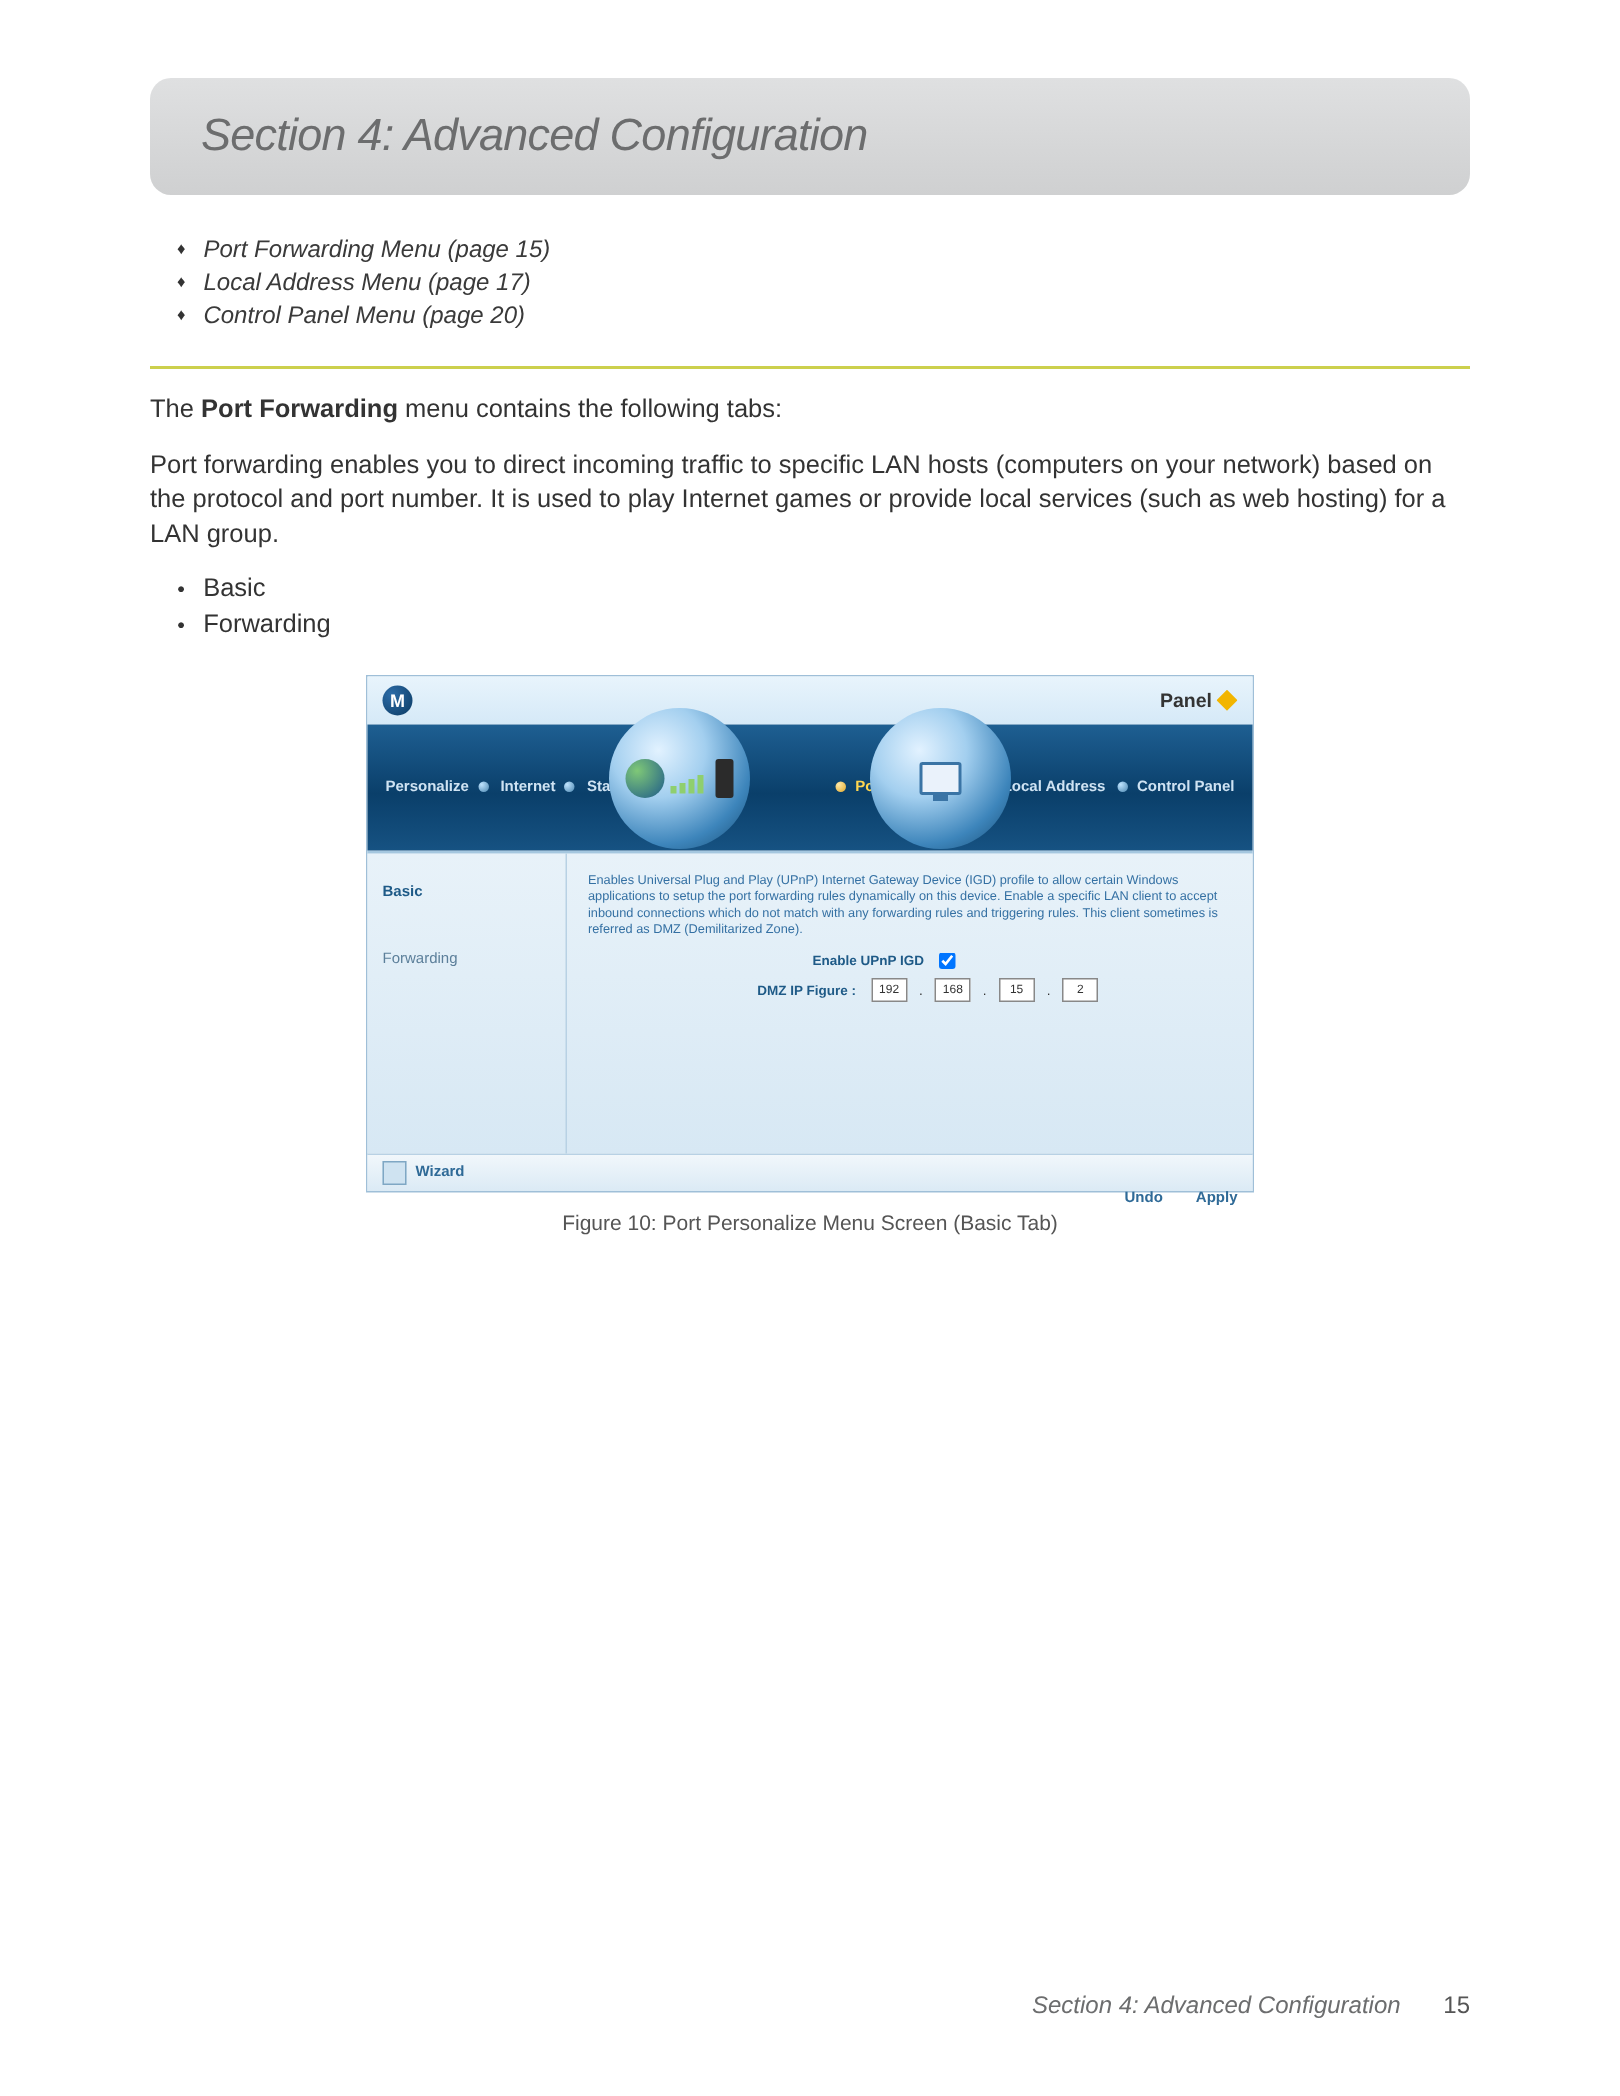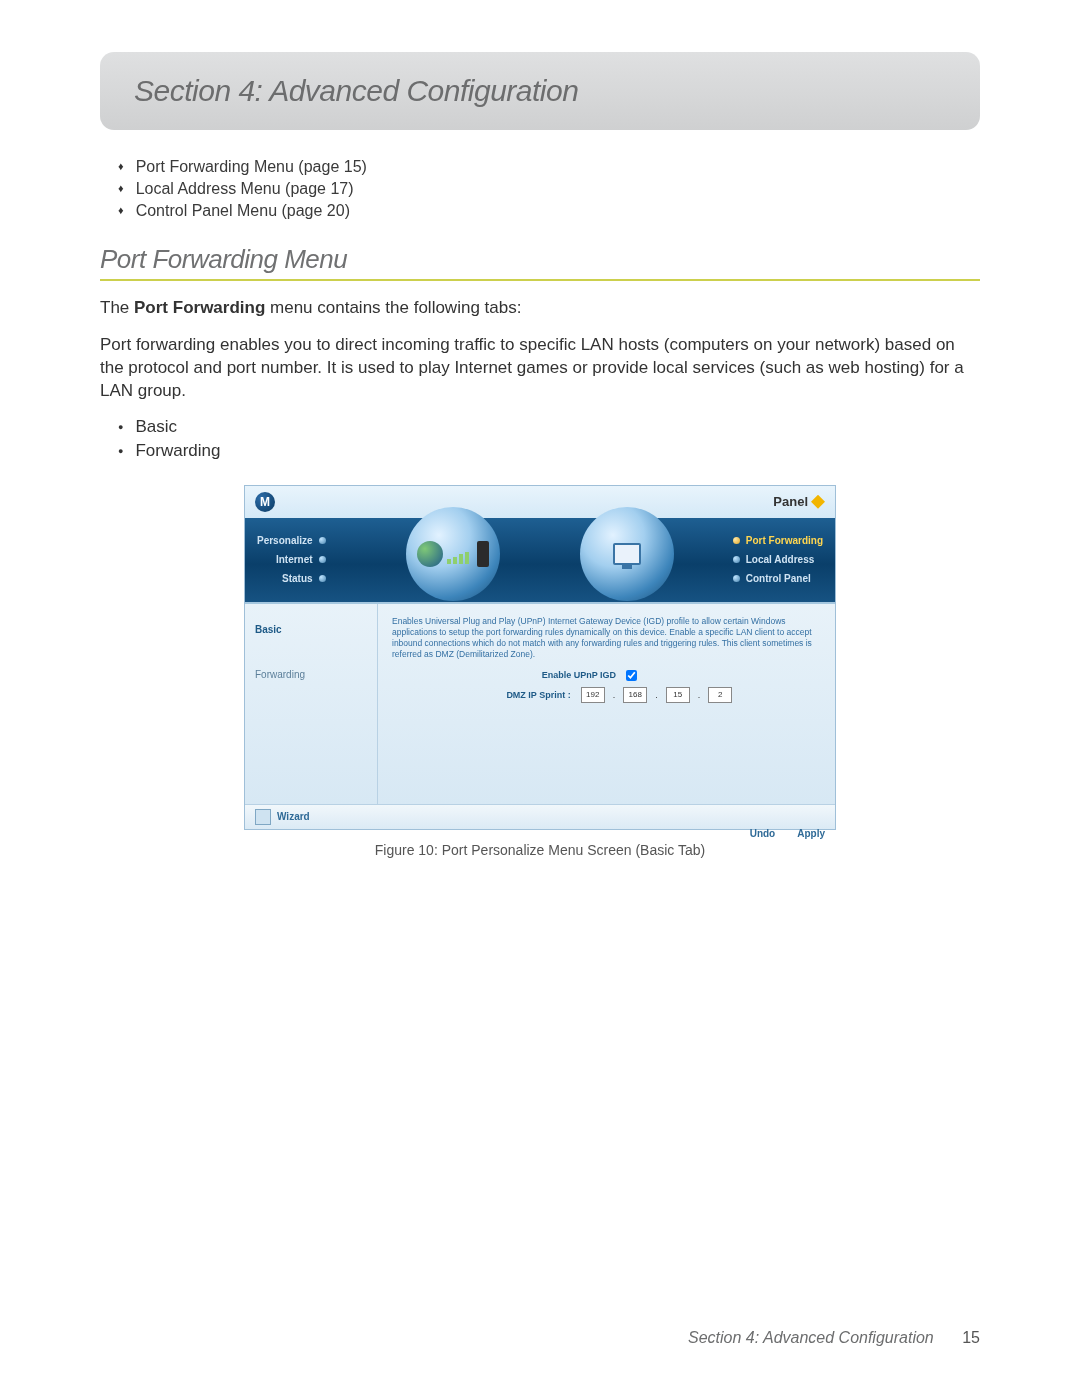--- a/index.html
+++ b/index.html
@@ -28,20 +28,21 @@
     font-weight: 400;
     color: #6c6d6e;
     font-size: 30px;
     margin: 0;
     letter-spacing: -0.5px;
   }
   ul.diamond {
     list-style: none;
     padding: 0;
     margin: 0 0 24px 18px;
+    font-style: italic;
   }
   ul.diamond li {
     font-size: 16px;
     color: #3a3a3a;
     margin: 4px 0;
   }
   ul.diamond li::before {
     content: "♦";
     font-size: 11px;
     margin-right: 12px;
@@ -120,21 +121,21 @@
   }
   .app-header {
     background: linear-gradient(to bottom, #1e5f92 0%, #0a3f6a 55%, #165282 100%);
     height: 84px;
     display: flex;
     align-items: center;
     justify-content: space-between;
     padding: 0 12px;
     position: relative;
   }
-  .nav-col { display:flex; flex-direction:column; gap:8px; }
+  .nav-col { display:flex; flex-direction:row; gap:8px; }
   .nav-left { align-items:flex-end; text-align:right; }
   .nav-right { align-items:flex-start; }
   .nav-item {
     color: #cfe3f3; font-size: 10px; font-weight: bold;
     display:flex; align-items:center; gap:6px;
   }
   .nav-item.active { color: #ffd650; }
   .dot {
     width:7px; height:7px; border-radius:50%;
     background: radial-gradient(circle at 30% 30%, #bfe4ff, #4a86b0);
@@ -240,21 +241,20 @@
   <div class="section-header">
     <h1>Section 4: Advanced Configuration</h1>
   </div>
 
   <ul class="diamond">
     <li>Port Forwarding Menu (page 15)</li>
     <li>Local Address Menu (page 17)</li>
     <li>Control Panel Menu (page 20)</li>
   </ul>
 
-  <h2 class="subhead">Port Forwarding Menu</h2>
   <div class="underline"></div>
 
   <p class="body">
     <span>The </span><b>Port Forwarding</b><span> menu contains the following tabs:</span>
   </p>
 
   <p class="body">Port forwarding enables you to direct incoming traffic to specific LAN hosts (computers on your network) based on the protocol and port number. It is used to play Internet games or provide local services (such as web hosting) for a LAN group.</p>
 
   <ul class="disc">
     <li>Basic</li>
@@ -321,21 +321,21 @@
       <div class="app-content">
         <div class="desc-text">Enables Universal Plug and Play (UPnP) Internet Gateway Device (IGD) profile to allow certain Windows applications to setup the port forwarding rules dynamically on this device. Enable a specific LAN client to accept inbound connections which do not match with any forwarding rules and triggering rules. This client sometimes is referred as DMZ (Demilitarized Zone).</div>
 
         <div class="form-row">
           <span class="lbl">Enable UPnP IGD</span>
           <input type="checkbox" class="mini" checked="" style="">
           <span style="width:80px"></span>
         </div>
 
         <div class="form-row">
-          <span class="lbl">DMZ IP Sprint :</span>
+          <span class="lbl">DMZ IP Figure :</span>
           <span class="ip-group">
             <span class="ip-box">192</span>
             <span class="ip-dot">.</span>
             <span class="ip-box">168</span>
             <span class="ip-dot">.</span>
             <span class="ip-box">15</span>
             <span class="ip-dot">.</span>
             <span class="ip-box">2</span>
           </span>
           <span style="width:30px"></span>

